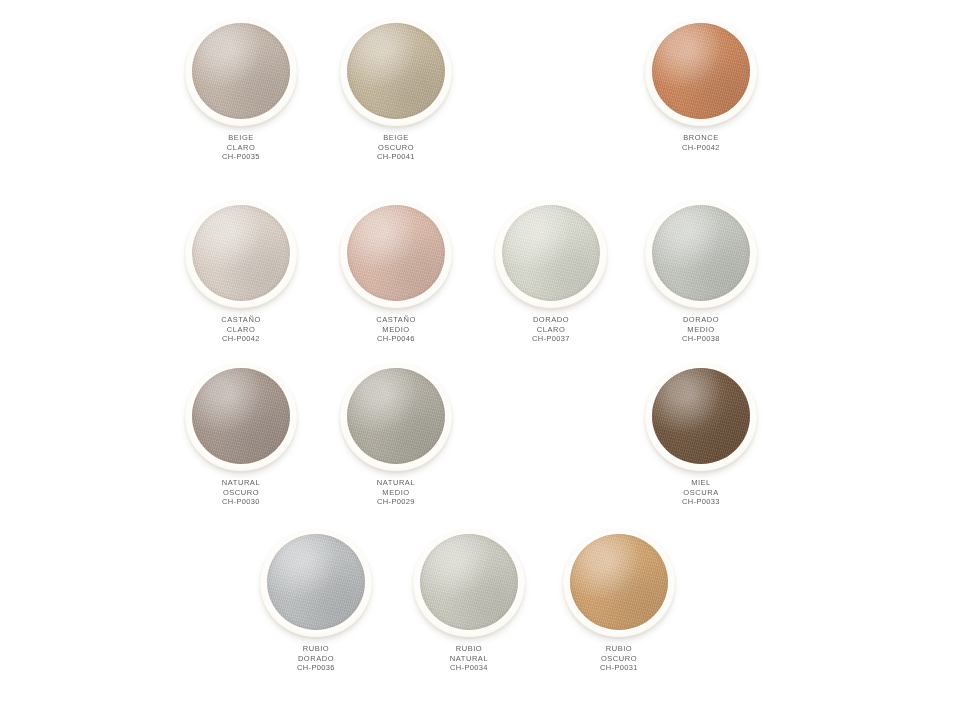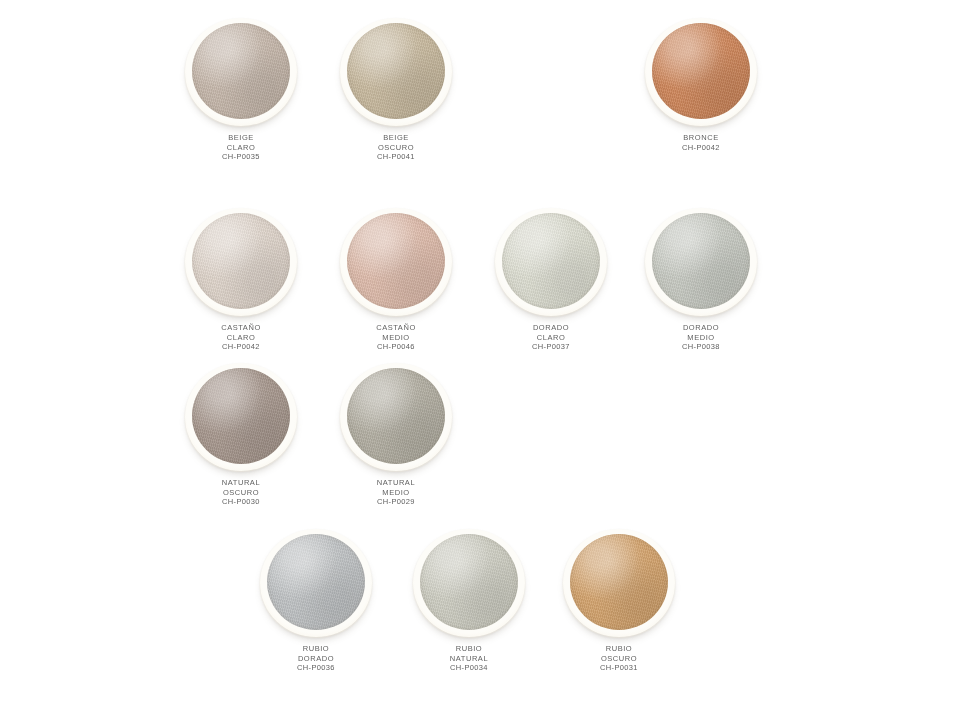--- a/index.html
+++ b/index.html
@@ -25,21 +25,21 @@
     background: #ffffff;
   }
 
   .swatch-row {
     position: absolute;
     left: 0;
     width: 960px;
     height: 172px;
   }
   .swatch-row.row-1 { top: 18px; }
-  .swatch-row.row-2 { top: 208px; }
+  .swatch-row.row-2 { top: 200px; }
   .swatch-row.row-3 { top: 363px; }
   .swatch-row.row-4 { top: 529px; }
 
   .swatch-cell {
     position: absolute;
     top: 0;
     width: 152px;
     height: 172px;
   }
   
@@ -240,20 +240,33 @@
           <div class="grain"></div>
           <div class="sheen"></div>
         </div>
       </div>
       <div class="swatch-label">
         <span class="line">NATURAL</span>
         <span class="line">MEDIO</span>
         <span class="line code">CH-P0029</span>
       </div>
     </div>
+    <div class="swatch-cell c3">
+      <div class="pan">
+        <div class="powder" style="background-color: rgb(107, 79, 54);">
+          <div class="grain"></div>
+          <div class="sheen"></div>
+        </div>
+      </div>
+      <div class="swatch-label">
+        <span class="line">MIEL</span>
+        <span class="line">OSCURA</span>
+        <span class="line code">CH-P0033</span>
+      </div>
+    </div>
   </div>
 
   <div class="swatch-row row-4">
     <div class="swatch-cell c0">
       <div class="pan">
         <div class="powder" style="background-color: rgb(189, 192, 194);">
           <div class="grain"></div>
           <div class="sheen"></div>
         </div>
       </div>

